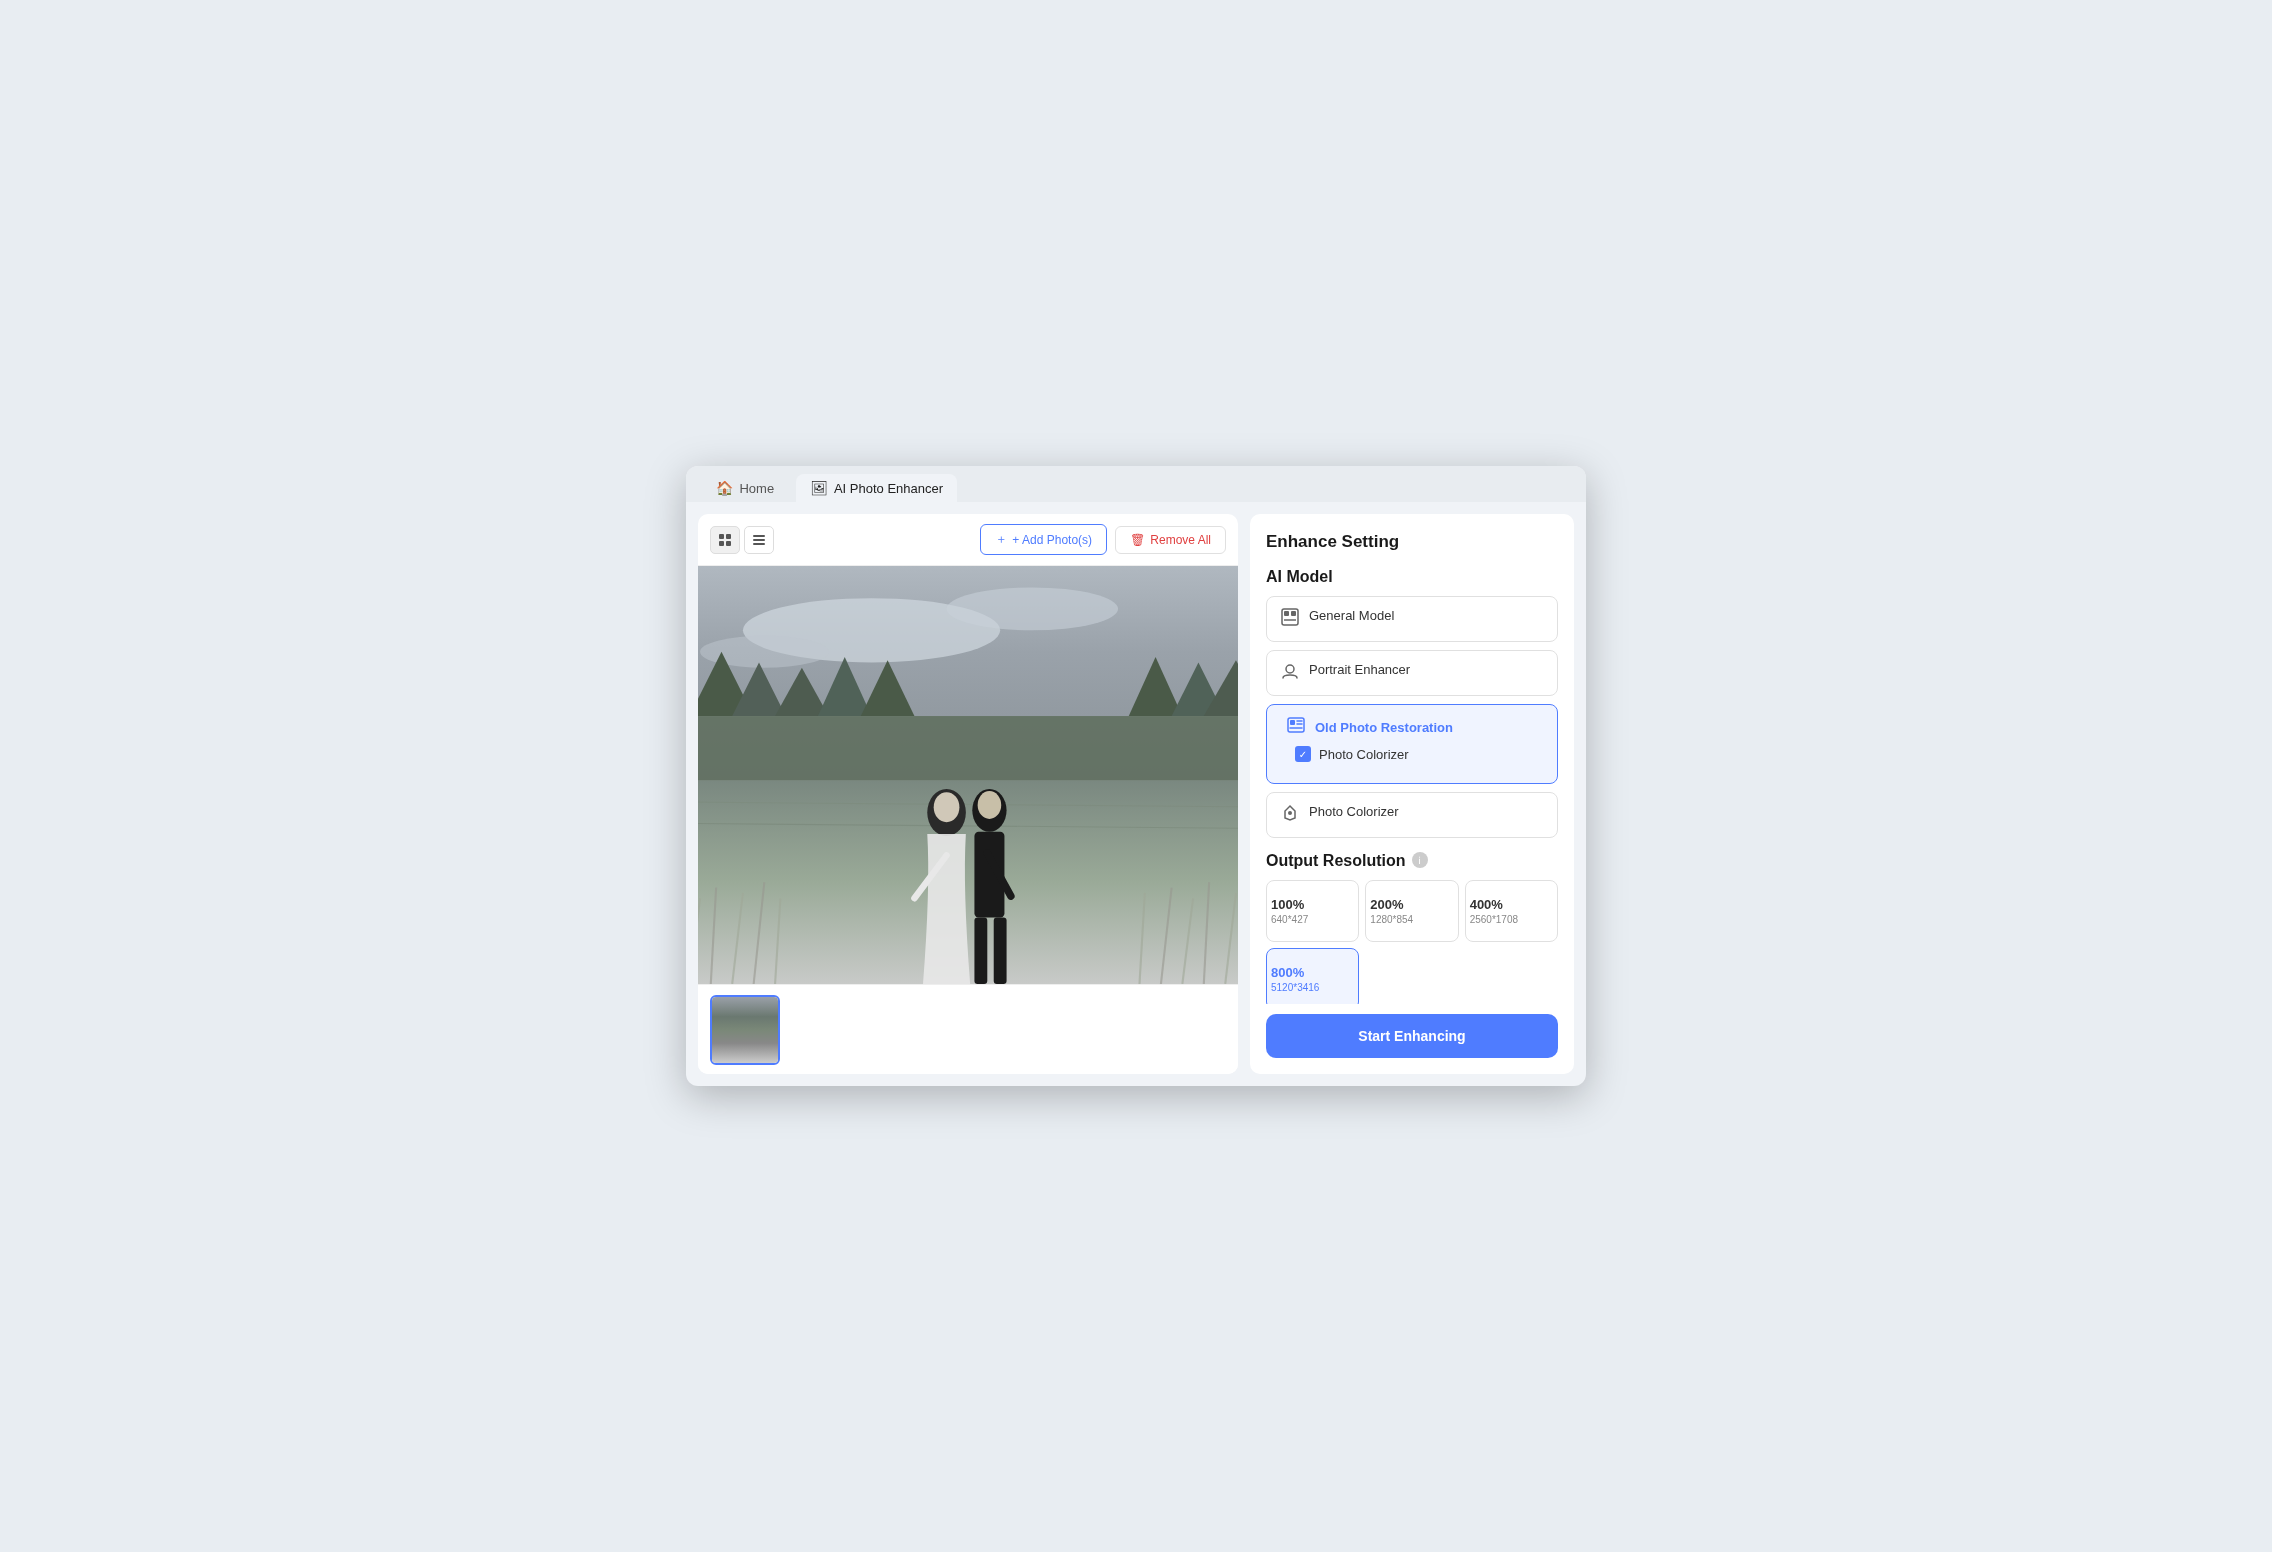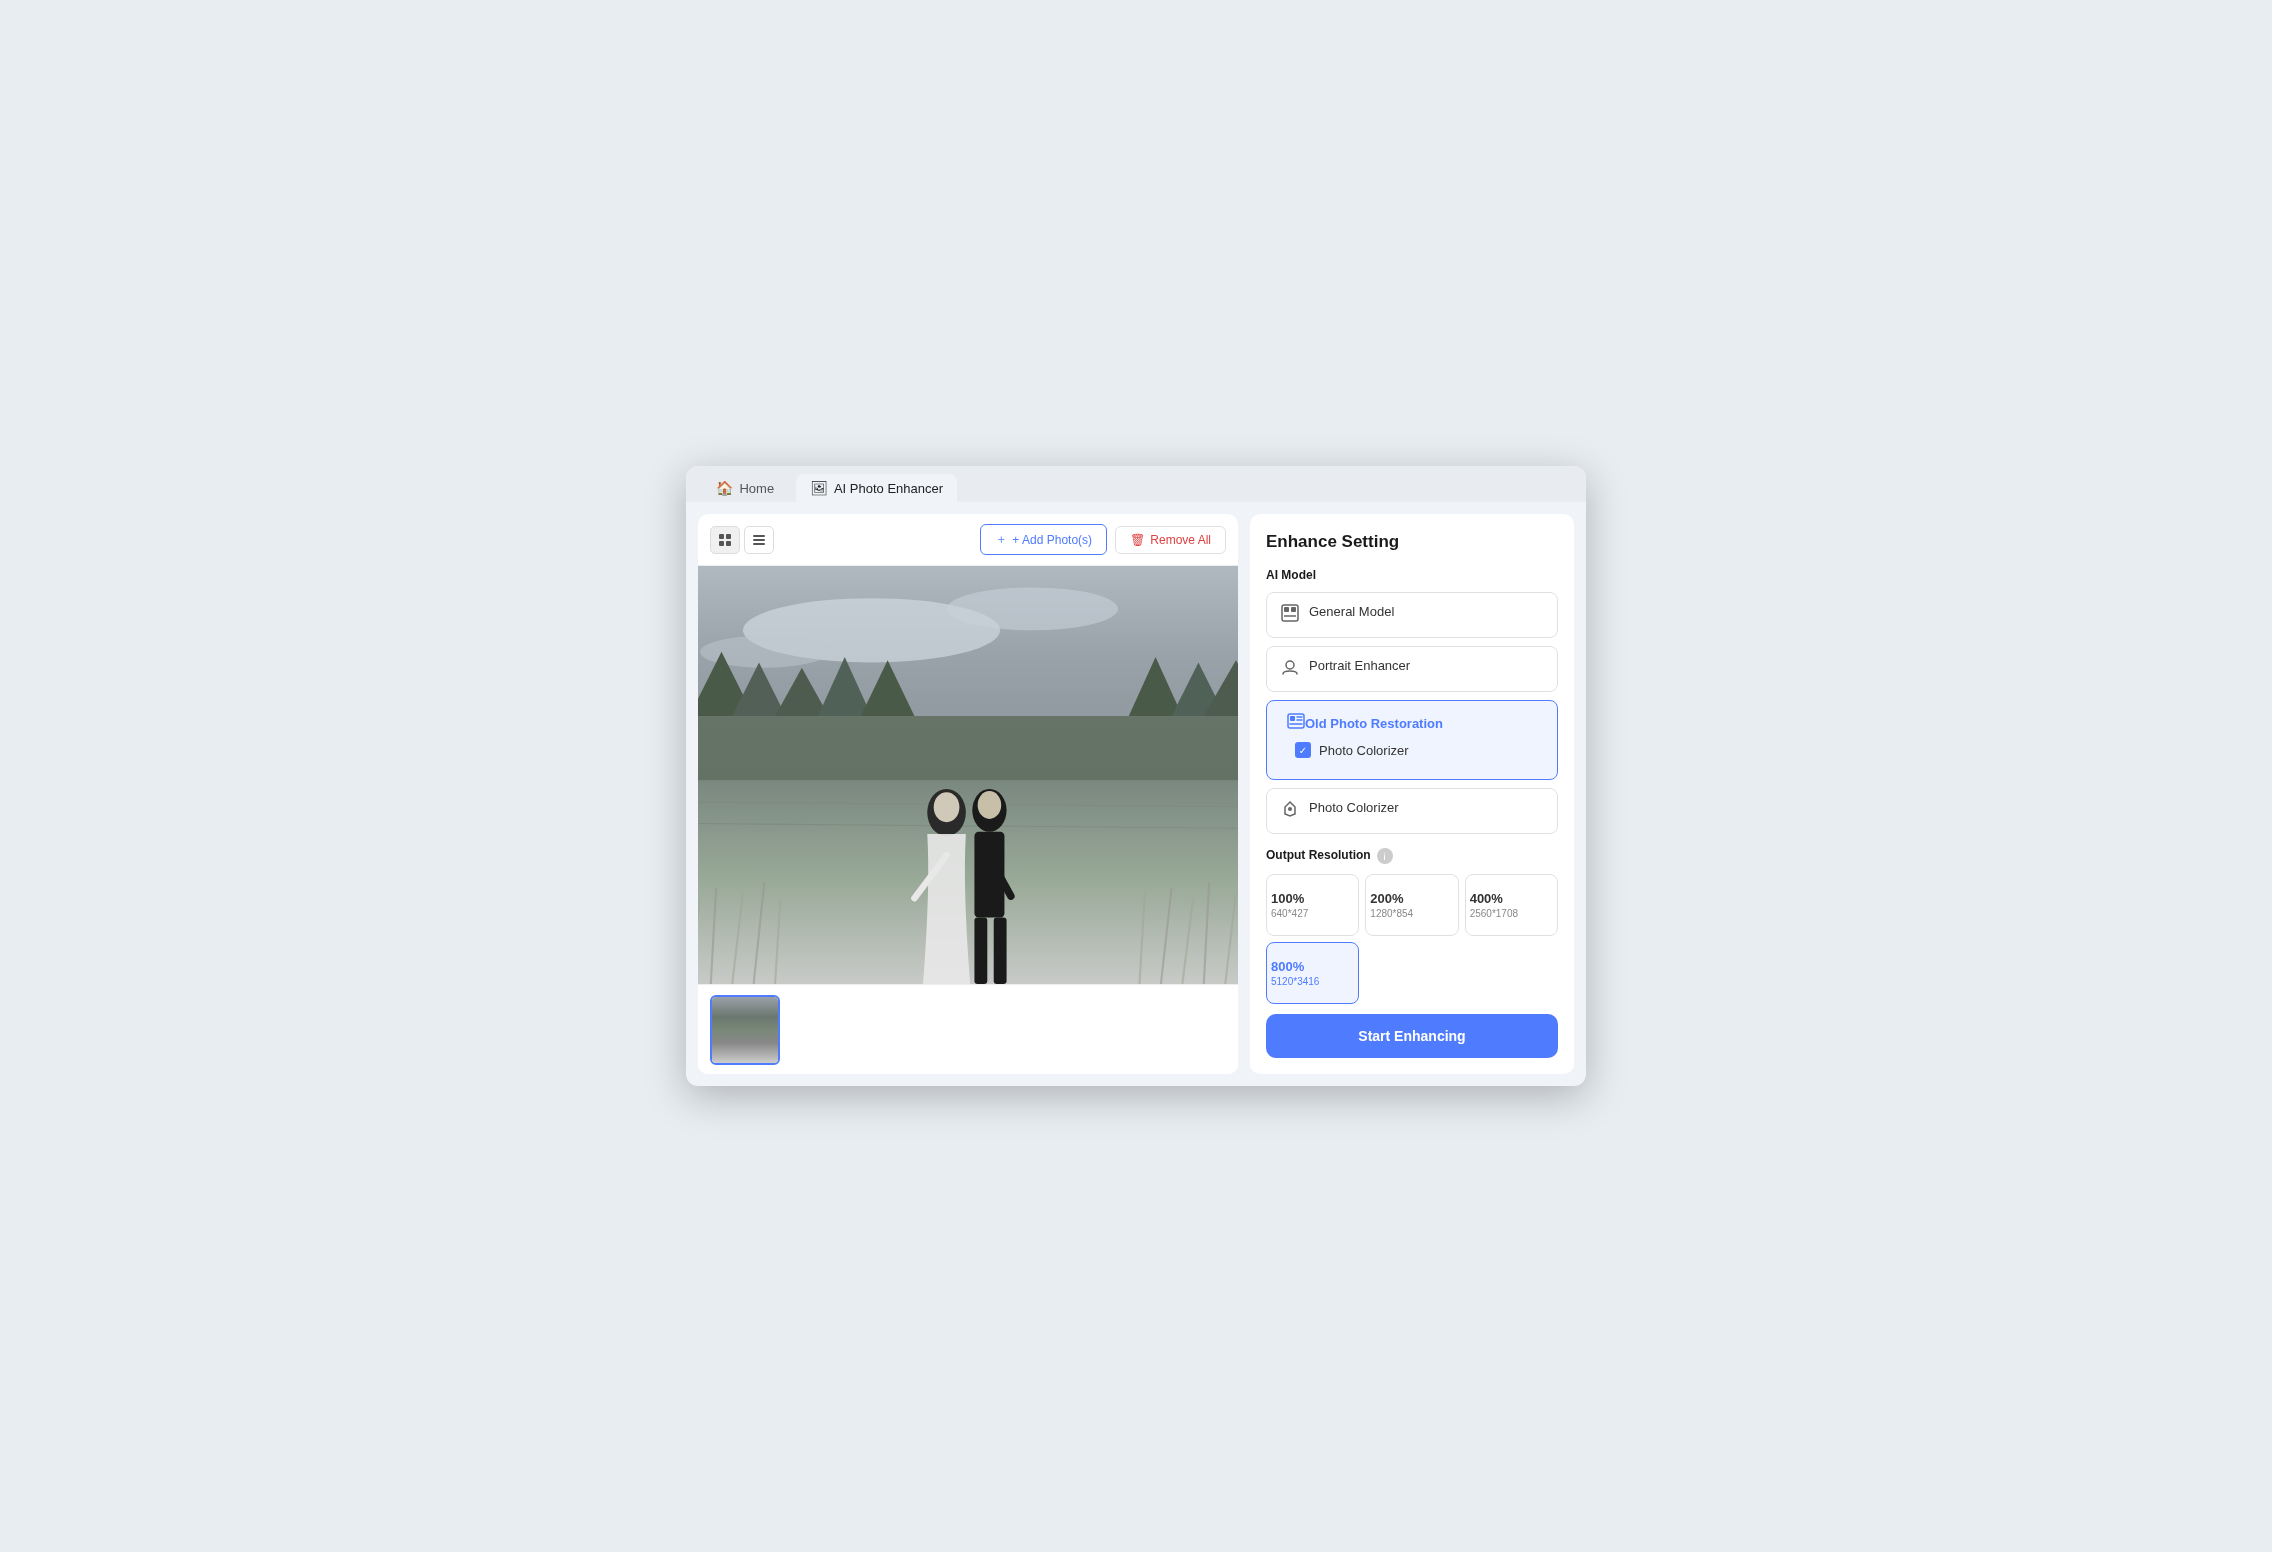--- a/index.html
+++ b/index.html
@@ -211,21 +211,21 @@
     }
     .right-panel-inner::-webkit-scrollbar { width: 4px; }
     .right-panel-inner::-webkit-scrollbar-thumb { background: #ddd; border-radius: 2px; }
     .enhance-setting-title {
       font-size: 17px;
       font-weight: 700;
       color: #1a1a1a;
       margin-bottom: 16px;
     }
     .section-label {
-      font-size: 12px;
+      font-size: 16px;
       font-weight: 600;
       color: #1a1a1a;
       margin-bottom: 10px;
     }
     .model-option {
       display: flex;
       align-items: flex-start;
       gap: 10px;
       padding: 11px 14px;
       border: 1.5px solid #e0e0e0;
@@ -486,21 +486,21 @@
             <svg width="18" height="18" viewBox="0 0 18 18" fill="none">
               <circle cx="9" cy="7" r="4" stroke="#666" stroke-width="1.5" fill="none"></circle>
               <path d="M2 16 C2 12 16 12 16 16" stroke="#666" stroke-width="1.5" fill="none" stroke-linecap="round"></path>
             </svg>
           </span>
           <span class="model-option-label">Portrait Enhancer</span>
         </div>
 
         <div class="model-option selected-group">
           <div style="display:flex;flex-direction:column;width:100%;">
-            <div style="display:flex;align-items:center;padding-left:6px;">
+            <div style="display:flex;align-items:center;gap:10px;padding-left:6px;">
               <span class="model-option-icon">
                 <svg width="18" height="18" viewBox="0 0 18 18" fill="none">
                   <rect x="1" y="2" width="16" height="14" rx="2" stroke="#4f7cff" stroke-width="1.5" fill="none"></rect>
                   <rect x="3" y="4" width="5" height="5" rx="1" fill="#4f7cff"></rect>
                   <line x1="10" y1="5" x2="15" y2="5" stroke="#4f7cff" stroke-width="1.5" stroke-linecap="round"></line>
                   <line x1="10" y1="8" x2="15" y2="8" stroke="#4f7cff" stroke-width="1.5" stroke-linecap="round"></line>
                   <line x1="3" y1="12" x2="15" y2="12" stroke="#4f7cff" stroke-width="1.5" stroke-linecap="round"></line>
                 </svg>
               </span>
               <span class="model-option-label">Old Photo Restoration</span>

